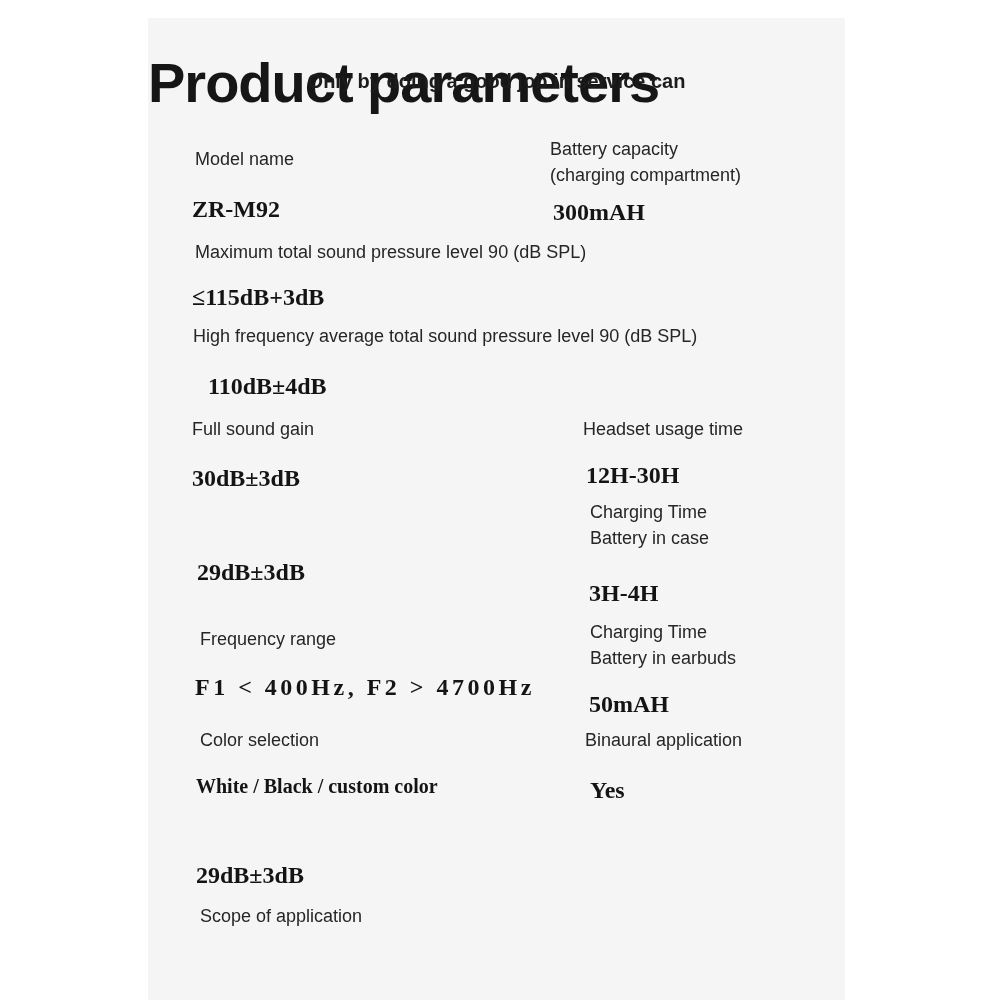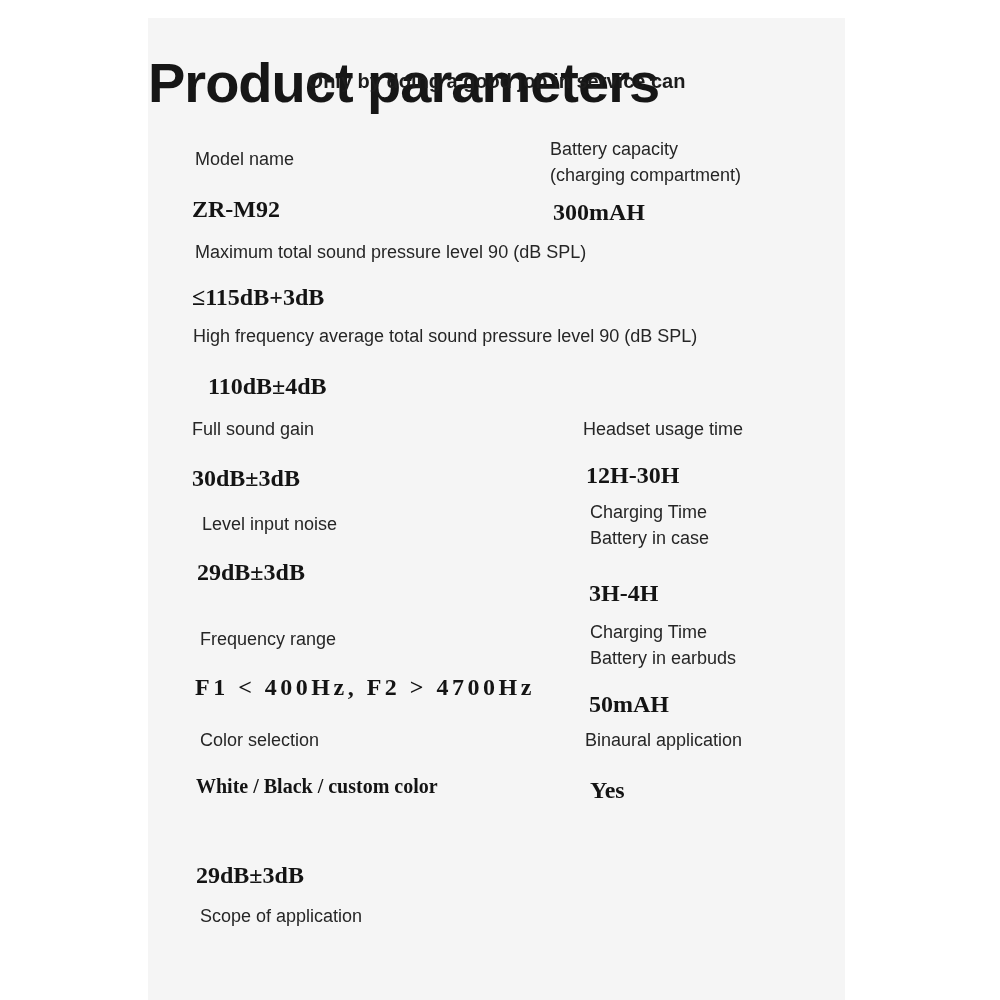--- a/index.html
+++ b/index.html
@@ -90,21 +90,20 @@
 
     <div class="lab l3">High frequency average total sound pressure level 90 (dB SPL)</div>
     <div class="val v3">110dB±4dB</div>
 
     <div class="lab l4">Full sound gain</div>
     <div class="val v4">30dB±3dB</div>
 
     <div class="lab l5">Headset usage time</div>
     <div class="val v5">12H-30H</div>
 
-    <div class="lab l6">Level input noise</div>
     <div class="val v6">29dB±3dB</div>
 
     <div class="lab l7">Charging Time
 Battery in case</div>
     <div class="val v7">3H-4H</div>
 
     <div class="lab l8">Frequency range</div>
     <div class="val v8">F1 &lt; 400Hz, F2 &gt; 4700Hz</div>
 
     <div class="lab l9">Charging Time

